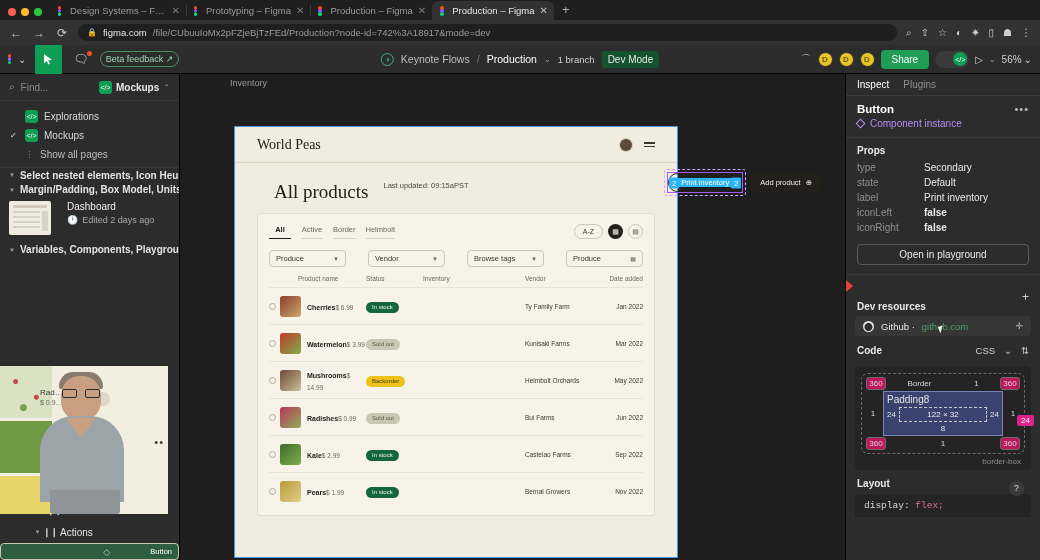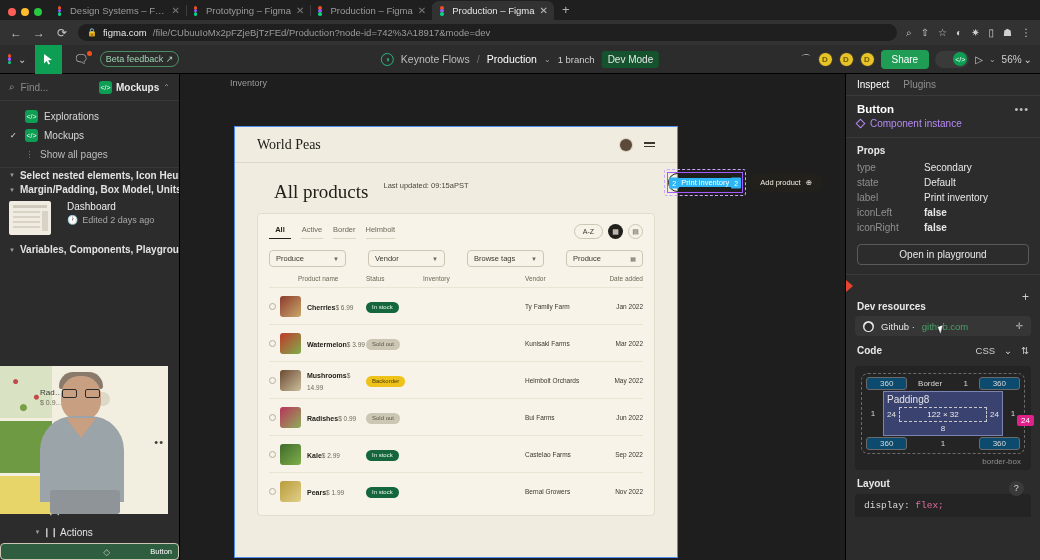--- a/index.html
+++ b/index.html
@@ -259,21 +259,21 @@
            transform:rotate(-20deg); filter:drop-shadow(0 0 1px #000);}
   .coderow{ display:flex; align-items:center; justify-content:space-between;
             padding:9px 11px 6px; }
   .coderow .t{ font-size:10px; color:#e8e8e8; font-weight:bold;}
   .coderow .rr{ display:flex; align-items:center; gap:9px; color:#cfcfcf; font-size:9.5px;}
 
   .boxmodel{ margin:4px 9px 0; background:#242424; border-radius:4px; padding:7px 6px 4px; position:relative;}
   .bmouter{ border:1px dashed #6a6a6a; border-radius:7px; padding:3px 4px; position:relative;}
   .bmtop,.bmbot{ display:flex; align-items:center; justify-content:space-between; }
   .corner{ border:1px solid #6a6a6a; border-radius:3px; font-size:8px; color:#d8d8d8;
-           padding:1px 13px; min-width:20px; text-align:center; background:#0c4a6e;}
+           padding:1px 2px; min-width:20px; text-align:center; background:#be185d;}
   .bmlabel{ font-size:8px; color:#d8d8d8; flex:1; display:flex; justify-content:space-around;}
   .bmmid{ display:flex; align-items:center; gap:3px; margin:1px 0;}
   .edge{ font-size:8px; color:#d8d8d8; width:14px; text-align:center;}
   .padbox{ flex:1; background:#3a4270; border:1px solid #7b83b0; padding:2px 3px;}
   .padtop{ font-size:10px; color:#e4e4e4; display:flex; justify-content:flex-start; }
   .padmid{ display:flex; align-items:center; gap:3px; margin:2px 0;}
   .padnum2{ font-size:8px; color:#e4e4e4; }
   .content{ flex:1; border:1px dashed #c9c9c9; text-align:center; font-size:8px;
             color:#f0f0f0; padding:2px 0;}
   .padbot{ font-size:8px; color:#e4e4e4; text-align:center;}

